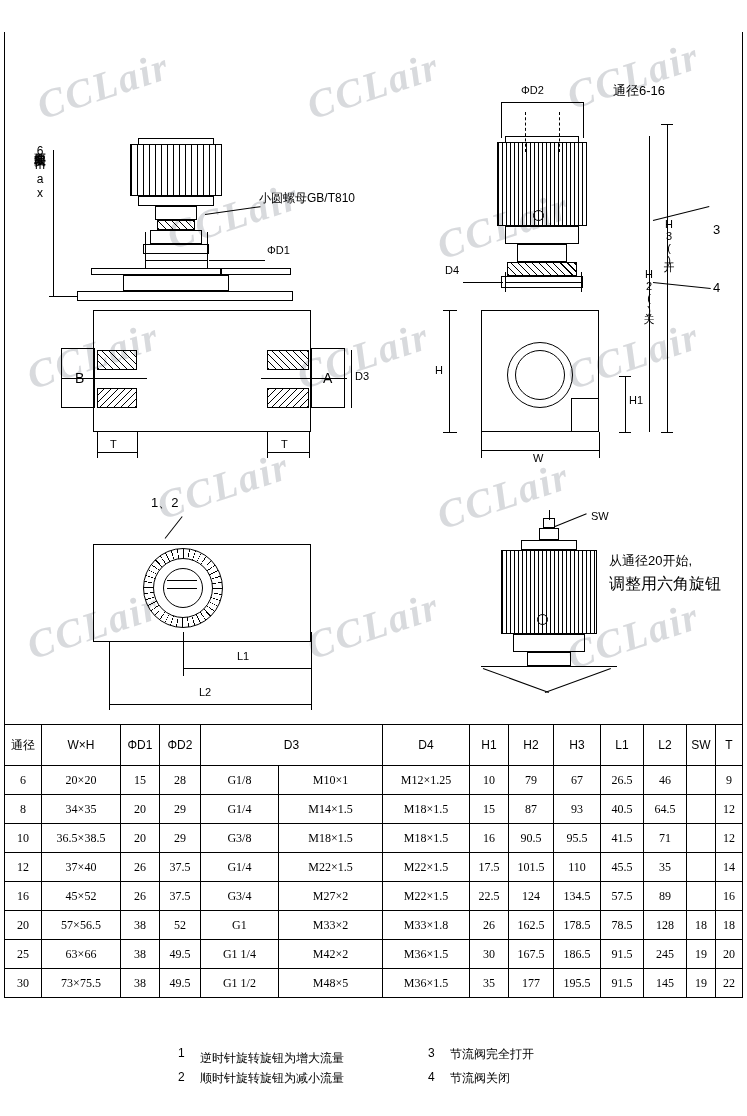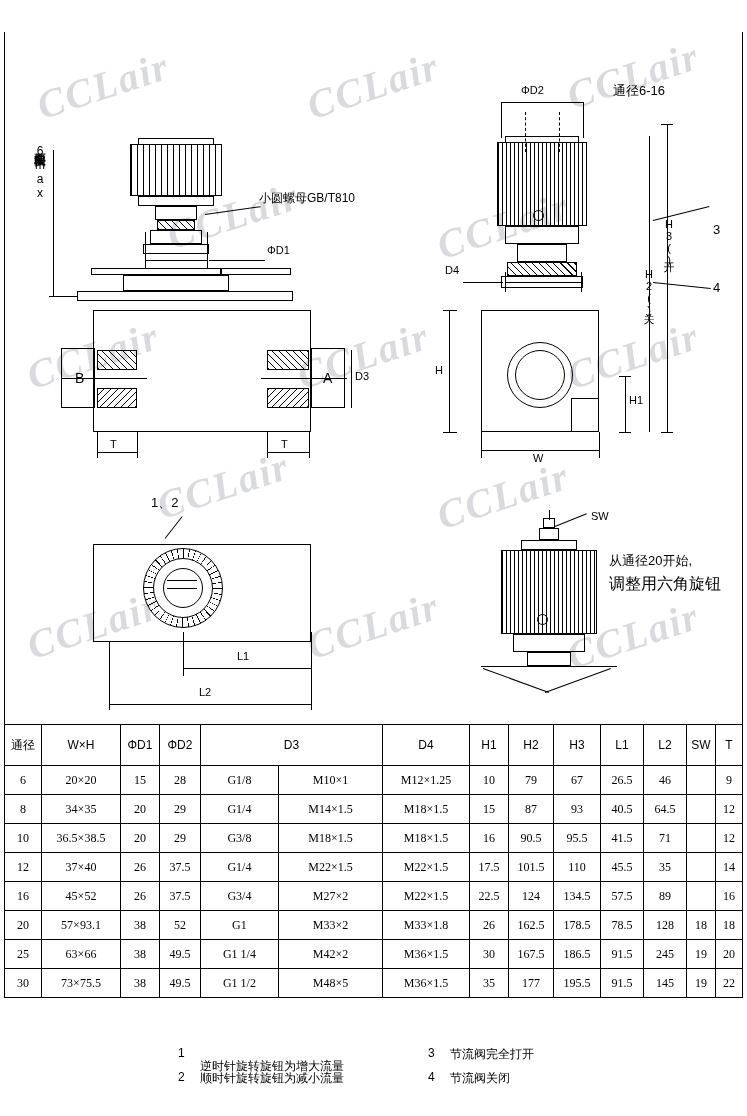--- a/index.html
+++ b/index.html
@@ -372,21 +372,21 @@
           <td>22.5</td>
           <td>124</td>
           <td>134.5</td>
           <td>57.5</td>
           <td>89</td>
           <td></td>
           <td>16</td>
         </tr>
         <tr>
           <td>20</td>
-          <td>57×93.1</td>
+          <td>57×56.5</td>
           <td>38</td>
           <td>52</td>
           <td>G1</td>
           <td>M33×2</td>
           <td>M33×1.8</td>
           <td>26</td>
           <td>162.5</td>
           <td>178.5</td>
           <td>78.5</td>
           <td>128</td>
@@ -423,21 +423,21 @@
           <td>91.5</td>
           <td>145</td>
           <td>19</td>
           <td>22</td>
         </tr>
       </tbody>
   </table>
 
   <div class="notes">
     <div class="note-num" style="left:174px;top:0px;">1</div>
-    <div class="note-row" style="left:196px;top:12px;font-family:Liberation Mono, monospace;">逆时针旋转旋钮为增大流量</div>
+    <div class="note-row" style="left:196px;top:4px;font-family:Liberation Mono, monospace;">逆时针旋转旋钮为增大流量</div>
     <div class="note-num" style="left:424px;top:0px;">3</div>
     <div class="note-row" style="left:446px;top:0px;">节流阀完全打开</div>
 
     <div class="note-num" style="left:174px;top:24px;">2</div>
     <div class="note-row" style="left:196px;top:24px;">顺时针旋转旋钮为减小流量</div>
     <div class="note-num" style="left:424px;top:24px;">4</div>
     <div class="note-row" style="left:446px;top:24px;">节流阀关闭</div>
   </div>
 
 </div>

